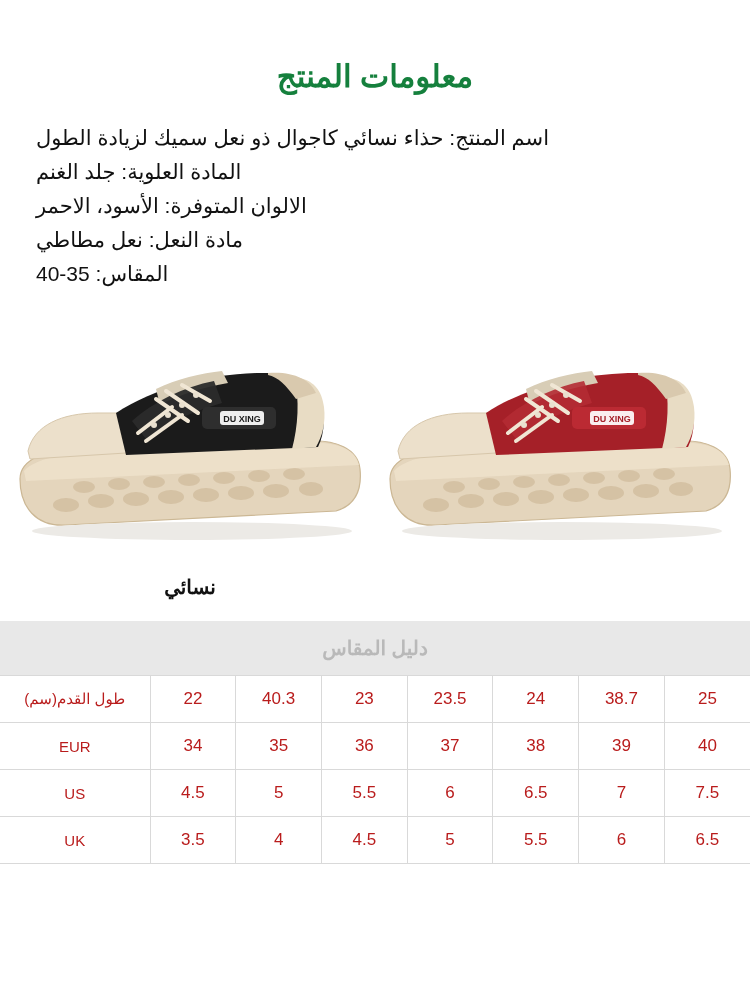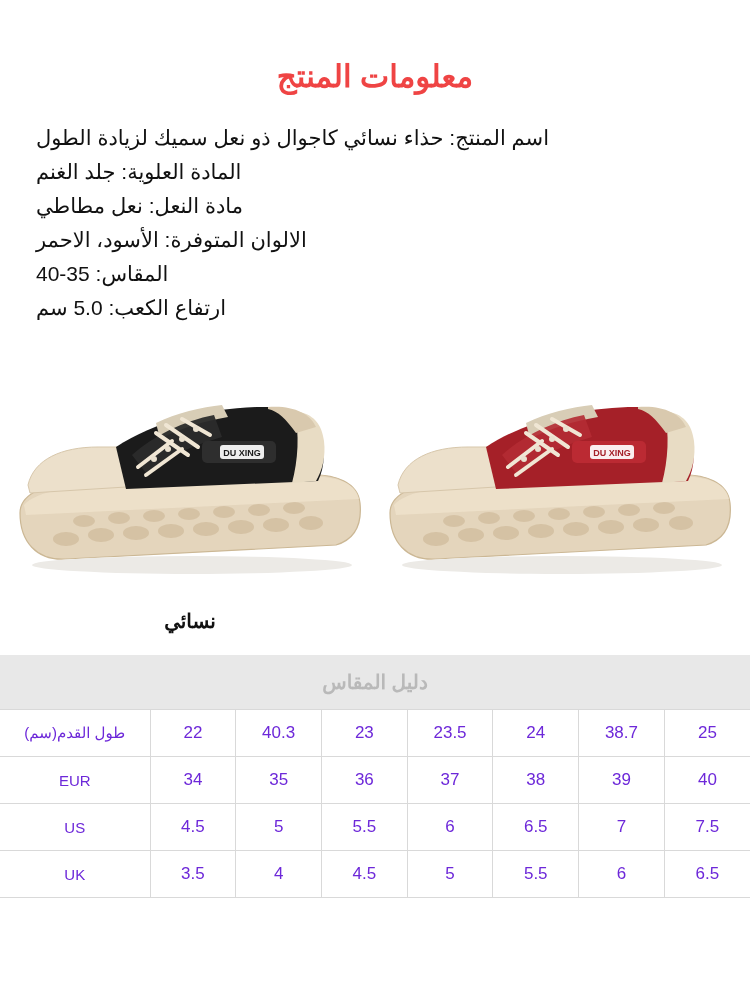--- a/index.html
+++ b/index.html
@@ -16,21 +16,21 @@
     position: relative;
     background: #ffffff;
     overflow: hidden;
   }
 
   
   .title {
     text-align: center;
     font-size: 31px;
     font-weight: bold;
-    color: #ef4444;
+    color: #15803d;
     padding-top: 58px;
     letter-spacing: 0px;
   }
 
   .specs {
     margin-top: 26px;
     padding: 0 36px;
     text-align: left;
   }
   .spec-line {
@@ -85,21 +85,21 @@
     width: 750px;
     border-collapse: collapse;
     table-layout: fixed;
   }
   table.size-table td {
     border: 1px solid #d9d9d9;
     height: 47px;
     text-align: center;
     vertical-align: middle;
     font-size: 17px;
-    color: #6d28d9;
+    color: #b91c1c;
     padding: 0;
   }
   table.size-table td.head-cell {
     width: 150px;
     font-size: 15px;
   }
   table.size-table tr td:first-child {
     border-right: none;
     border-radius: 19px;
   }
@@ -110,24 +110,23 @@
 </head>
 <body>
 
 <div class="page">
 
   <div class="title">معلومات المنتج</div>
 
   <div class="specs">
     <div class="spec-line">اسم المنتج: حذاء نسائي كاجوال ذو نعل سميك لزيادة الطول</div>
     <div class="spec-line">المادة العلوية: جلد الغنم</div>
+    <div class="spec-line">الالوان المتوفرة: الأسود، الاحمر</div>
     <div class="spec-line">مادة النعل: نعل مطاطي</div>
-    <div class="spec-line">الالوان المتوفرة: الأسود، الاحمر</div>
     <div class="spec-line">المقاس: 35-40</div>
-    <div class="spec-line">ارتفاع الكعب: 5.0 سم</div>
   </div>
 
   <div class="products">
 
     <div class="product">
       <div class="shoe-wrap">
         <svg viewBox="0 0 368 232" width="368" height="232" xmlns="http://www.w3.org/2000/svg">
 
           <path d="M14 150 C14 130 40 120 80 118 L300 112 C330 110 352 120 354 140
                    C356 160 350 176 330 182 L60 196 C30 198 14 178 14 150 Z" fill="#e4d5bc" stroke="#cbb794" stroke-width="1.2"></path>

